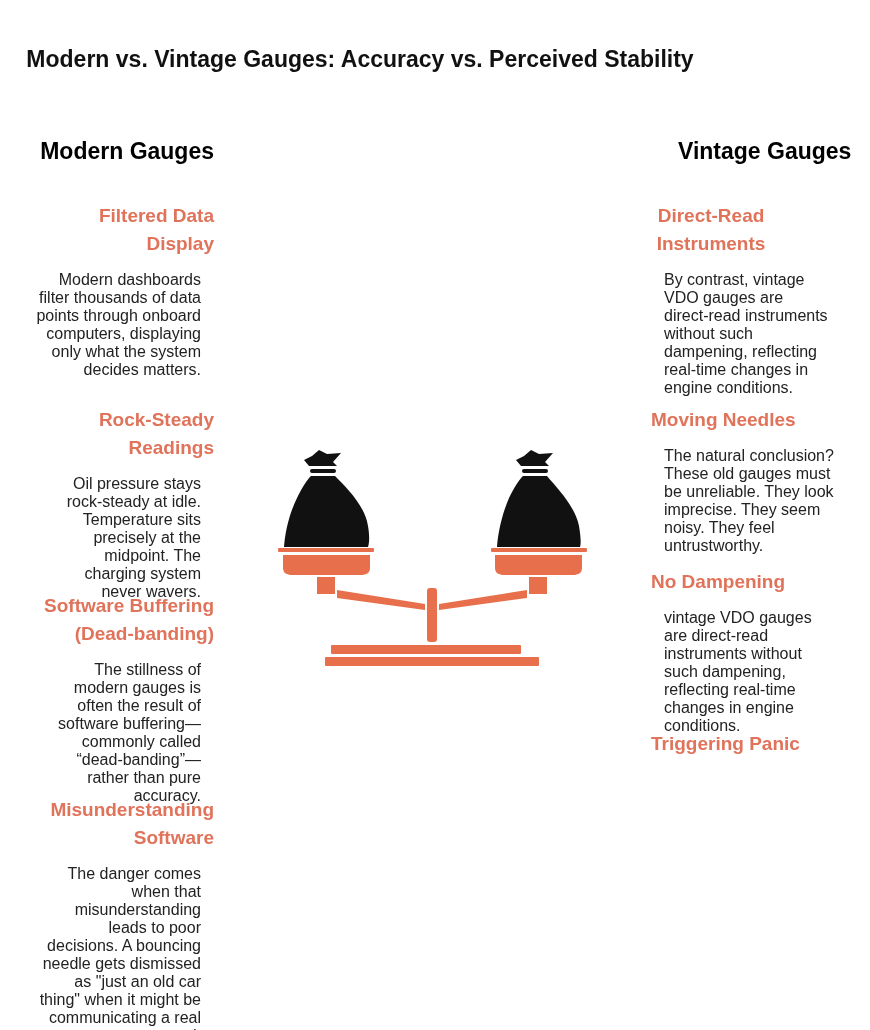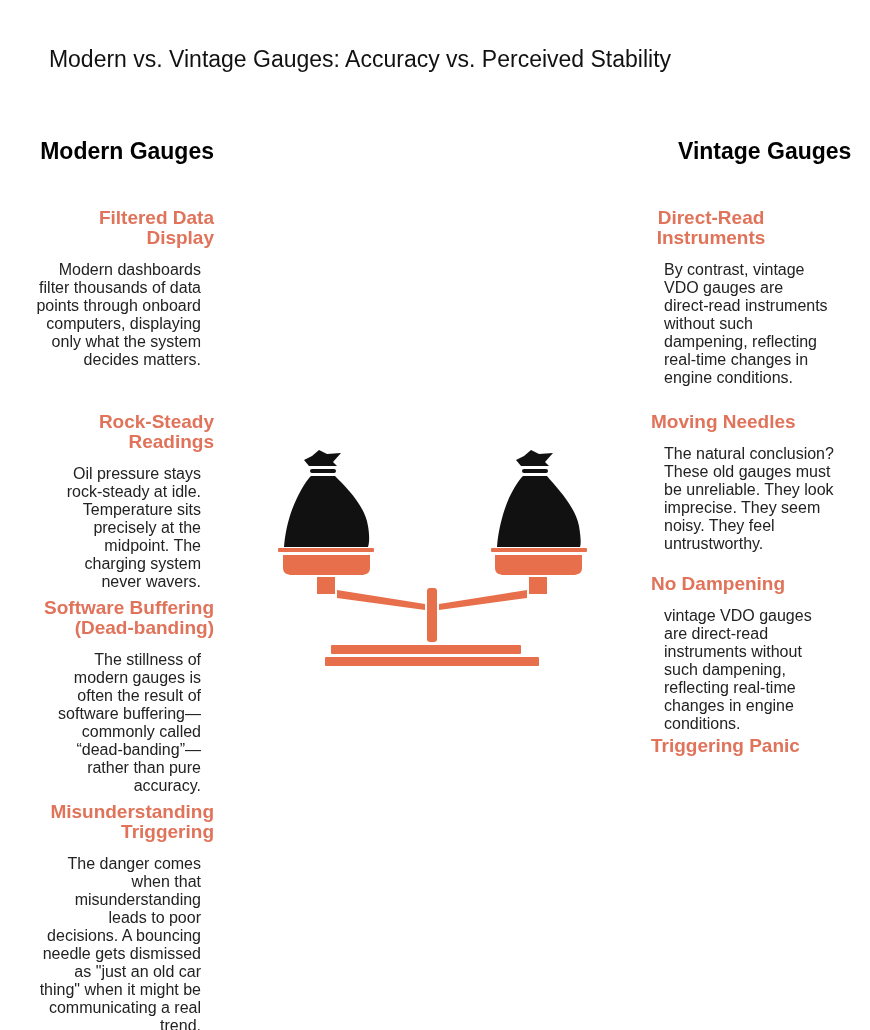--- a/index.html
+++ b/index.html
@@ -2,34 +2,34 @@
 <html><head>
   <meta charset="utf-8">
   <style>
     html, body { margin: 0; padding: 0; background: #ffffff; }
     body {
       width: 870px; height: 1030px; position: relative; overflow: hidden;
       font-family: "Liberation Sans", sans-serif; color: #222222;
     }
     .title {
       position: absolute; left: 0; top: 46px; width: 720px; text-align: center;
-      font-size: 23px; font-weight: normal; color: #111111; letter-spacing: 0;
+      font-size: 23px; font-weight: bold; color: #111111; letter-spacing: 0;
     }
     .col-left { position: absolute; left: 20px; top: 0; width: 194px; text-align: right; }
     .col-right { position: absolute; left: 651px; top: 0; width: 200px; text-align: left; }
     .col-heading {
       position: absolute; font-size: 23px; font-weight: bold; color: #000000; white-space: nowrap;
     }
     .col-left .col-heading { right: 0; }
     .col-right .col-heading { left: 0; margin-left: 27px; }
     .section { position: absolute; width: 100%; }
     .col-left .section { right: 0; }
     .col-right .section { left: 0; }
     .sec-title {
-      font-size: 19px; font-weight: bold; color: #e0735a; line-height: 20px; margin: 6px 0 9px 0;
+      font-size: 19px; font-weight: bold; color: #e0735a; line-height: 28px; margin: 0 0 9px 0;
     }
     .sec-text { font-size: 16px; line-height: 18px; color: #222222; margin: 13px; }
     .col-left .sec-title, .col-left .sec-text { text-align: right; }
     .scale { position: absolute; left: 275px; top: 448px; width: 320px; height: 225px; }
   </style>
 </head>
 <body>
 
 <div class="title">Modern vs. Vintage Gauges: Accuracy vs. Perceived Stability</div>
 
@@ -45,21 +45,21 @@
     <p class="sec-title" style="padding-left:60px;">Rock-Steady Readings</p>
     <p class="sec-text" style="padding-left:14px;">Oil pressure stays rock-steady at idle. Temperature sits precisely at the midpoint. The charging system never wavers.</p>
   </div>
 
   <div class="section" style="top:592px;">
     <p class="sec-title">Software Buffering (Dead-banding)</p>
     <p class="sec-text" style="padding-left:10px;">The stillness of modern gauges is often the result of software buffering—commonly called “dead-banding”—rather than pure accuracy.</p>
   </div>
 
   <div class="section" style="top:796px;">
-    <p class="sec-title">Misunderstanding Triggering</p>
+    <p class="sec-title">Misunderstanding Software</p>
     <p class="sec-text">The danger comes when that misunderstanding leads to poor decisions. A bouncing needle gets dismissed as "just an old car thing" when it might be communicating a real trend.</p>
   </div>
 </div>
 
 <div class="scale">
   <svg width="320" height="225" viewBox="0 0 320 225">
 
     <g>
       <path d="M29,12 L37,8 L44,2 L52,6 L66,5 L58,14 L62,18 L34,18 Z" fill="#111111"></path>
       <rect x="35" y="21" width="26" height="4" rx="2" fill="#111111"></rect>

